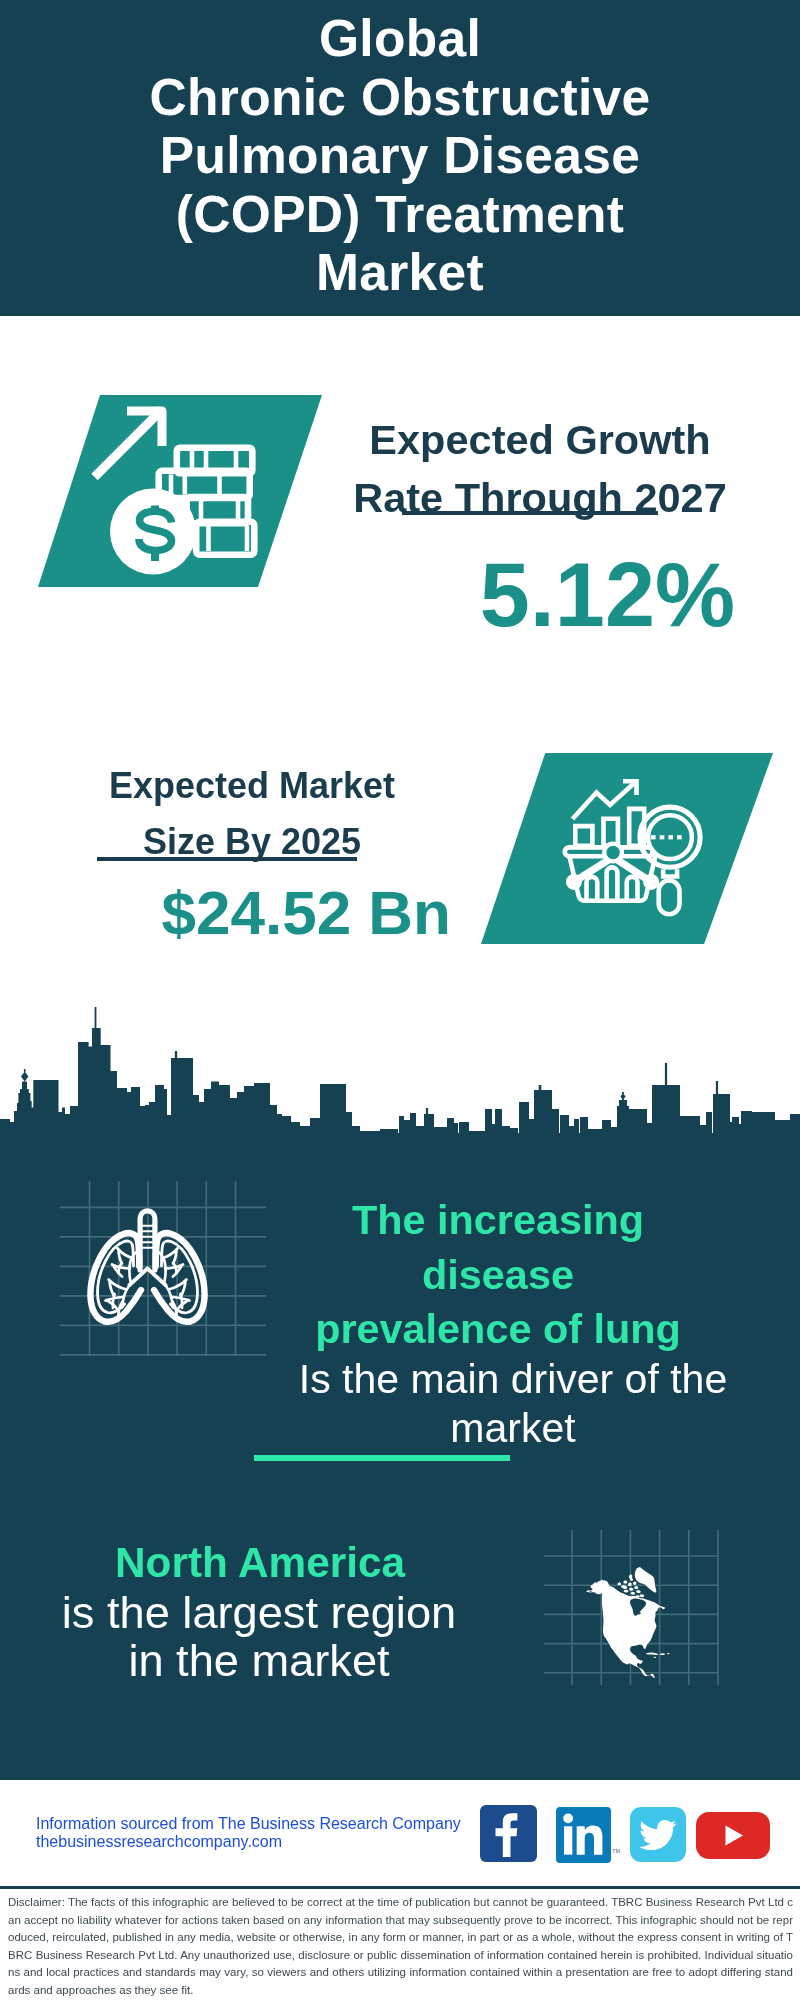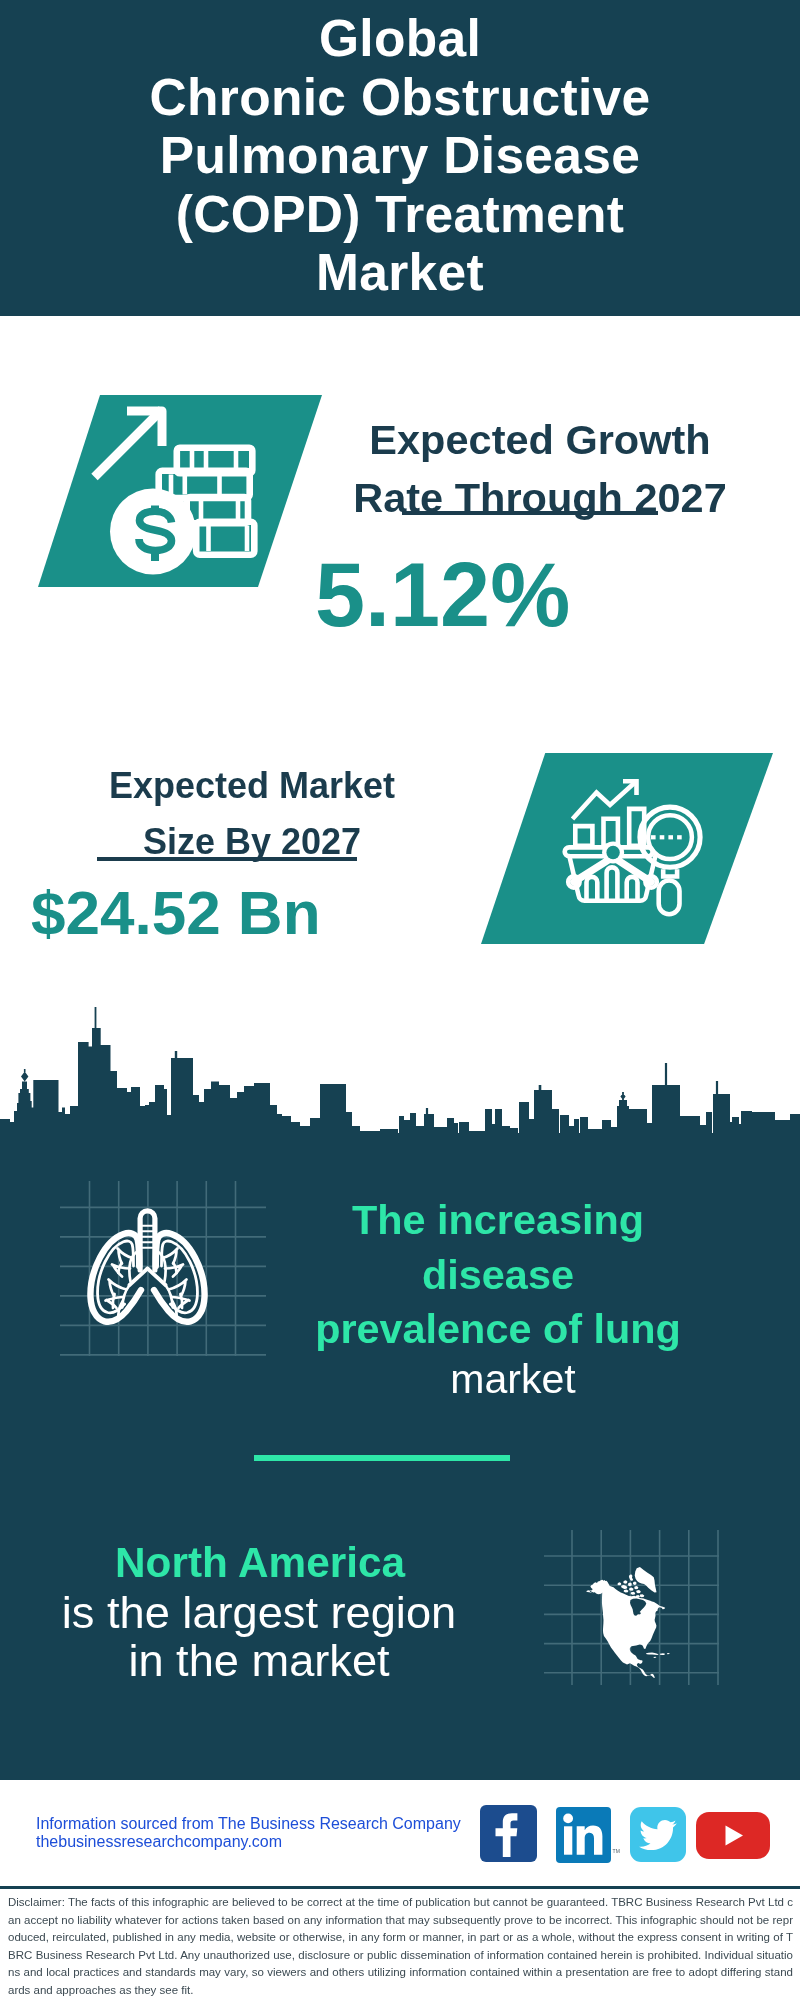--- a/index.html
+++ b/index.html
@@ -9,21 +9,21 @@
 
   
   .header{position:absolute;left:0;top:0;width:800px;height:316px;background:#164152;}
   .header-title{position:absolute;left:0;top:9px;width:800px;text-align:center;
       color:#ffffff;font-weight:bold;font-size:51.5px;line-height:58.5px;letter-spacing:0.3px;}
 
   
   .para{position:absolute;background:#1a9089;}
   .stat-head{position:absolute;color:#1b3c4d;font-weight:bold;text-align:center;margin-top:32px;}
   .rule{position:absolute;height:4px;background:#1b3c4d;}
-  .stat-val{position:absolute;color:#1a9089;font-weight:bold;text-align:left;}
+  .stat-val{position:absolute;color:#1a9089;font-weight:bold;text-align:right;}
 
   
   .dark{position:absolute;left:0;top:1133px;width:800px;height:647px;background:#164152;}
   .hl{position:absolute;color:#2ee6a8;font-weight:bold;text-align:center;}
   .wt{position:absolute;color:#ffffff;text-align:center;}
   .green-rule{position:absolute;height:6px;background:#2ee6a8;}
 
   
   .footer{position:static;}
   .src-text{position:absolute;color:#1d4ed8;font-size:16px;line-height:18px;white-space:nowrap;}
@@ -94,21 +94,21 @@
 
   <div class="stat-head" style="left:330px;top:379px;width:420px;font-size:41.5px;line-height:58px;">
       <div>Expected Growth</div>
       <div>Rate Through 2027</div>
     </div>
   <div class="rule" style="left:402px;top:511px;width:256px;"></div>
   <div class="stat-val" style="left:315px;top:545px;width:420px;font-size:90px;line-height:100px;">5.12%</div>
 
   <div class="stat-head" style="left:42px;top:726px;width:420px;font-size:36px;line-height:56px;">
       <div>Expected Market</div>
-      <div>Size By 2027</div>
+      <div>Size By 2025</div>
     </div>
   <div class="rule" style="left:97px;top:857px;width:260px;"></div>
   <div class="stat-val" style="left:31px;top:869px;width:420px;font-size:62px;line-height:88px;">$24.52 Bn</div>
 
   <div class="para" style="left:481px;top:753px;width:292px;height:191px;clip-path:polygon(22.0% 0,100% 0,76.4% 100%,0 100%);background:#1a9089;"></div>
   <svg style="position:absolute;left:555px;top:775px;" width="170" height="150" viewBox="0 0 170 150">
     <g fill="none" stroke="#ffffff" stroke-width="4.6" stroke-linecap="butt" stroke-linejoin="miter">
 
       <path d="M20.3 51.1 h17.1 v19.7 h-17.1 z"></path>
       <path d="M48.5 43.7 h14.4 v27.1 h-14.4 z"></path>
@@ -218,20 +218,21 @@
                C97.2 105.8 90.8 102 85.4 96"></path>
     </g>
   </svg>
 
   <div class="hl" style="left:278px;top:1193px;width:440px;font-size:41.4px;line-height:54.5px;">
       <div>The increasing</div>
       <div>disease</div>
       <div>prevalence of lung</div>
     </div>
   <div class="wt" style="left:293px;top:1355px;width:440px;font-size:41px;line-height:49px;">
+      <div>Is the main driver of the</div>
       <div>market</div>
     </div>
   <div class="green-rule" style="left:254px;top:1455px;width:256px;height:6px;"></div>
 
   <div class="hl" style="left:40px;top:1536px;width:440px;font-size:42.3px;line-height:53px;">
       <div>North America</div>
     </div>
   <div class="wt" style="left:39px;top:1589px;width:440px;font-size:45.2px;line-height:47.5px;">
       <div>is the largest region</div>
       <div>in the market</div>

